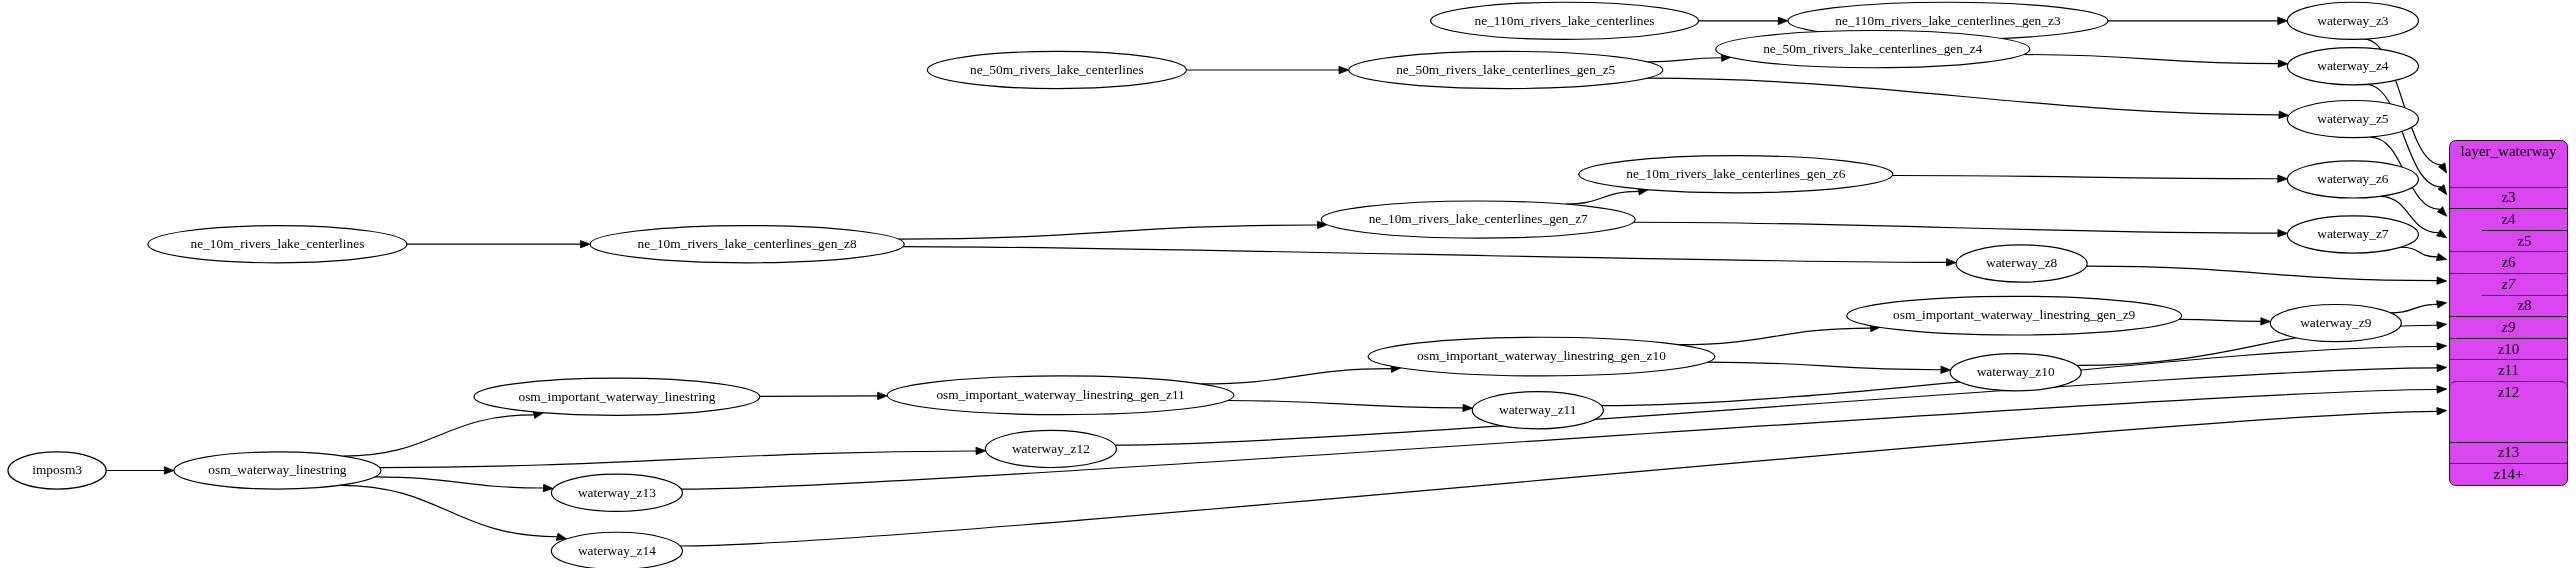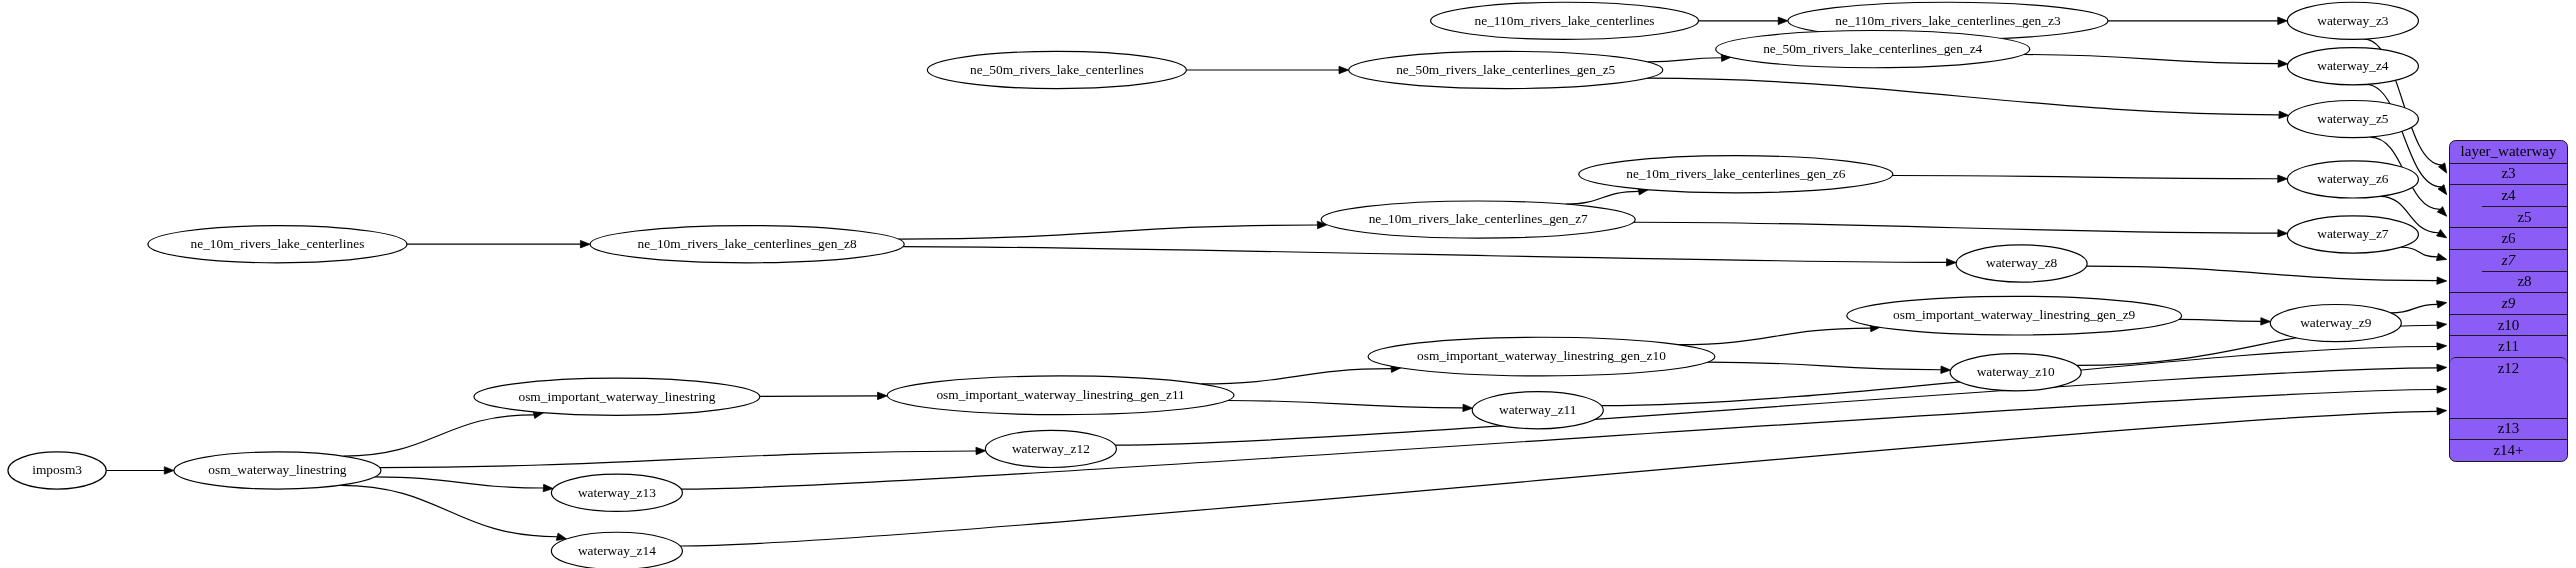--- a/index.html
+++ b/index.html
@@ -43,21 +43,21 @@
     text-anchor: middle;
     dominant-baseline: middle;
     white-space: pre;
   }
   
   #layer-table {
     position: absolute;
     box-sizing: border-box;
     border: 1.2px solid #1a1a1a;
     border-radius: 6.7px;
-    background: #8b5cf6;
+    background: #d946ef;
     overflow: hidden;
   }
   #layer-table .tbl-row {
     box-sizing: border-box;
     display: flex;
     align-items: center;
     justify-content: center;
     border-top: 1.2px solid #1a1a1a;
     color: #000000;
     font-family: "Liberation Serif", "DejaVu Serif", serif;
@@ -254,21 +254,21 @@
         </g>
         <g>
           <ellipse class="node-ellipse" cx="828" cy="740" rx="88" ry="25"></ellipse>
           <text class="node-label" x="828" y="741" font-size="18">waterway_z14</text>
         </g>
       </g>
   </svg>
 
   <div id="layer-table" style="left: 2449px; top: 140px; width: 119px;">
       <div class="tbl-row header" style="height: 21.6px;">layer_waterway</div>
-      <div class="tbl-row" style="height: 21.6px;">z3</div>
+      <div class="tbl-row" style="height: 21.6px; margin-top: 24px;">z3</div>
       <div class="tbl-row" style="height: 21.6px;">z4</div>
       <div class="tbl-row" style="height: 21.6px; margin-left: 32px;">z5</div>
       <div class="tbl-row" style="height: 21.6px;">z6</div>
       <div class="tbl-row" style="height: 21.6px; font-style: italic;">z7</div>
       <div class="tbl-row" style="height: 21.6px; margin-left: 32px;">z8</div>
       <div class="tbl-row" style="height: 21.6px; font-style: italic;">z9</div>
       <div class="tbl-row" style="height: 21.6px;">z10</div>
       <div class="tbl-row" style="height: 21.6px; text-align: center;">z11</div>
       <div class="tbl-row" style="height: 21.6px; border-radius: 6px;">z12</div>
       <div class="tbl-row" style="height: 21.6px; margin-top: 39px;">z13</div>

